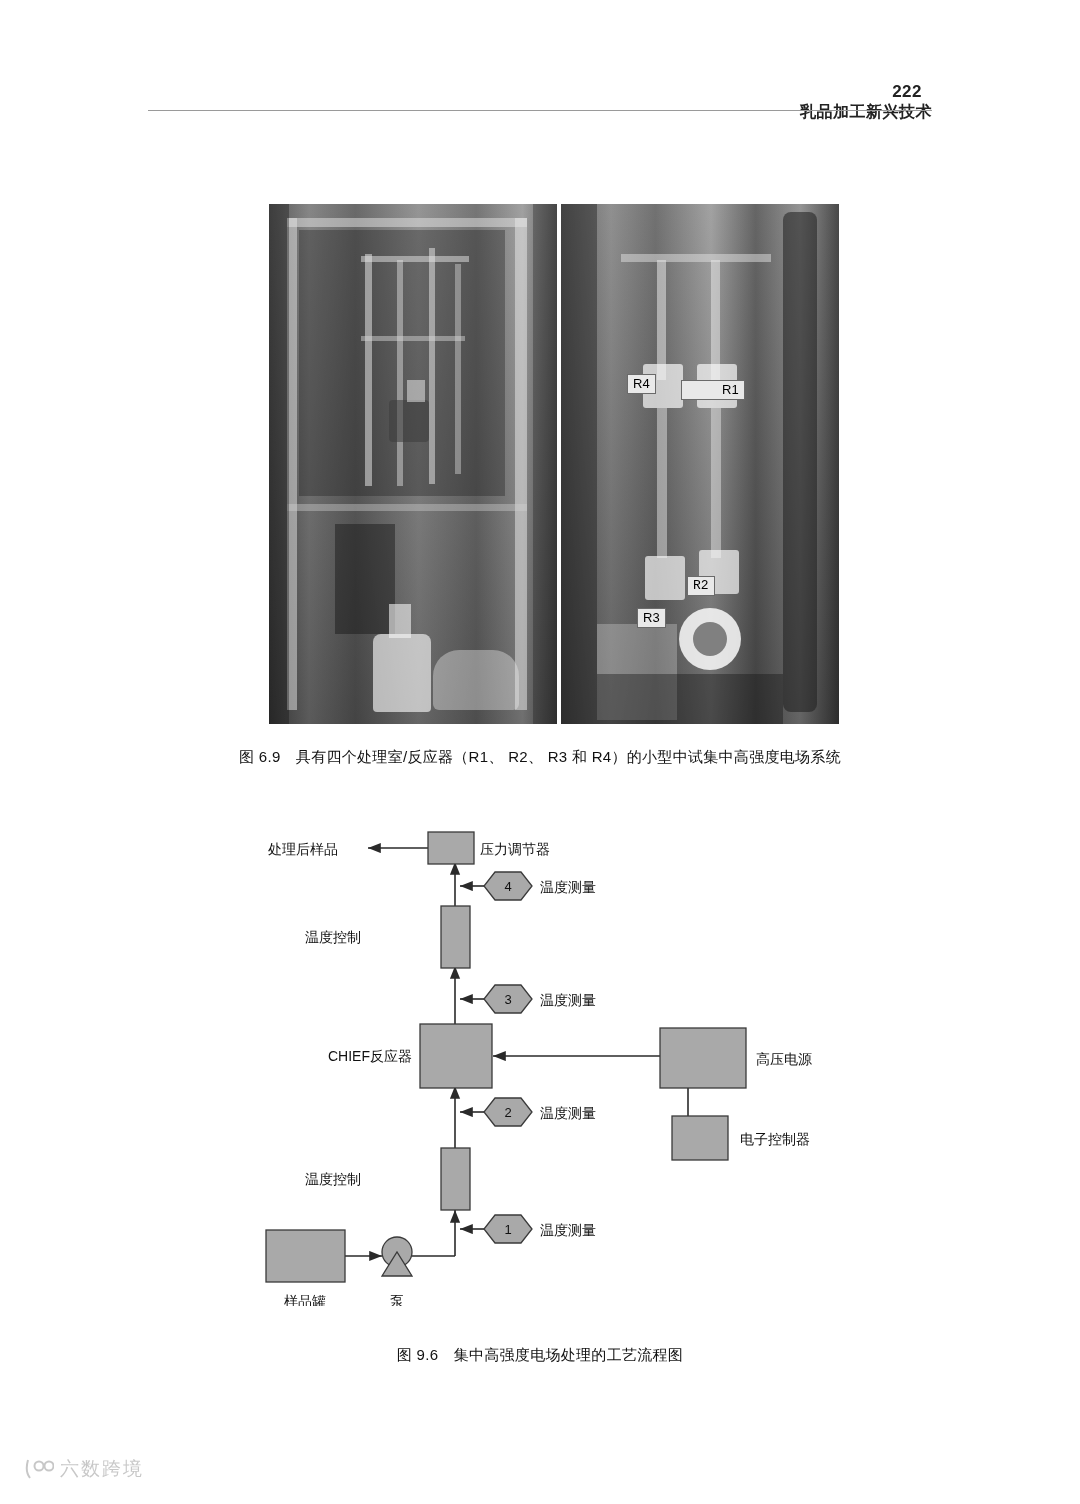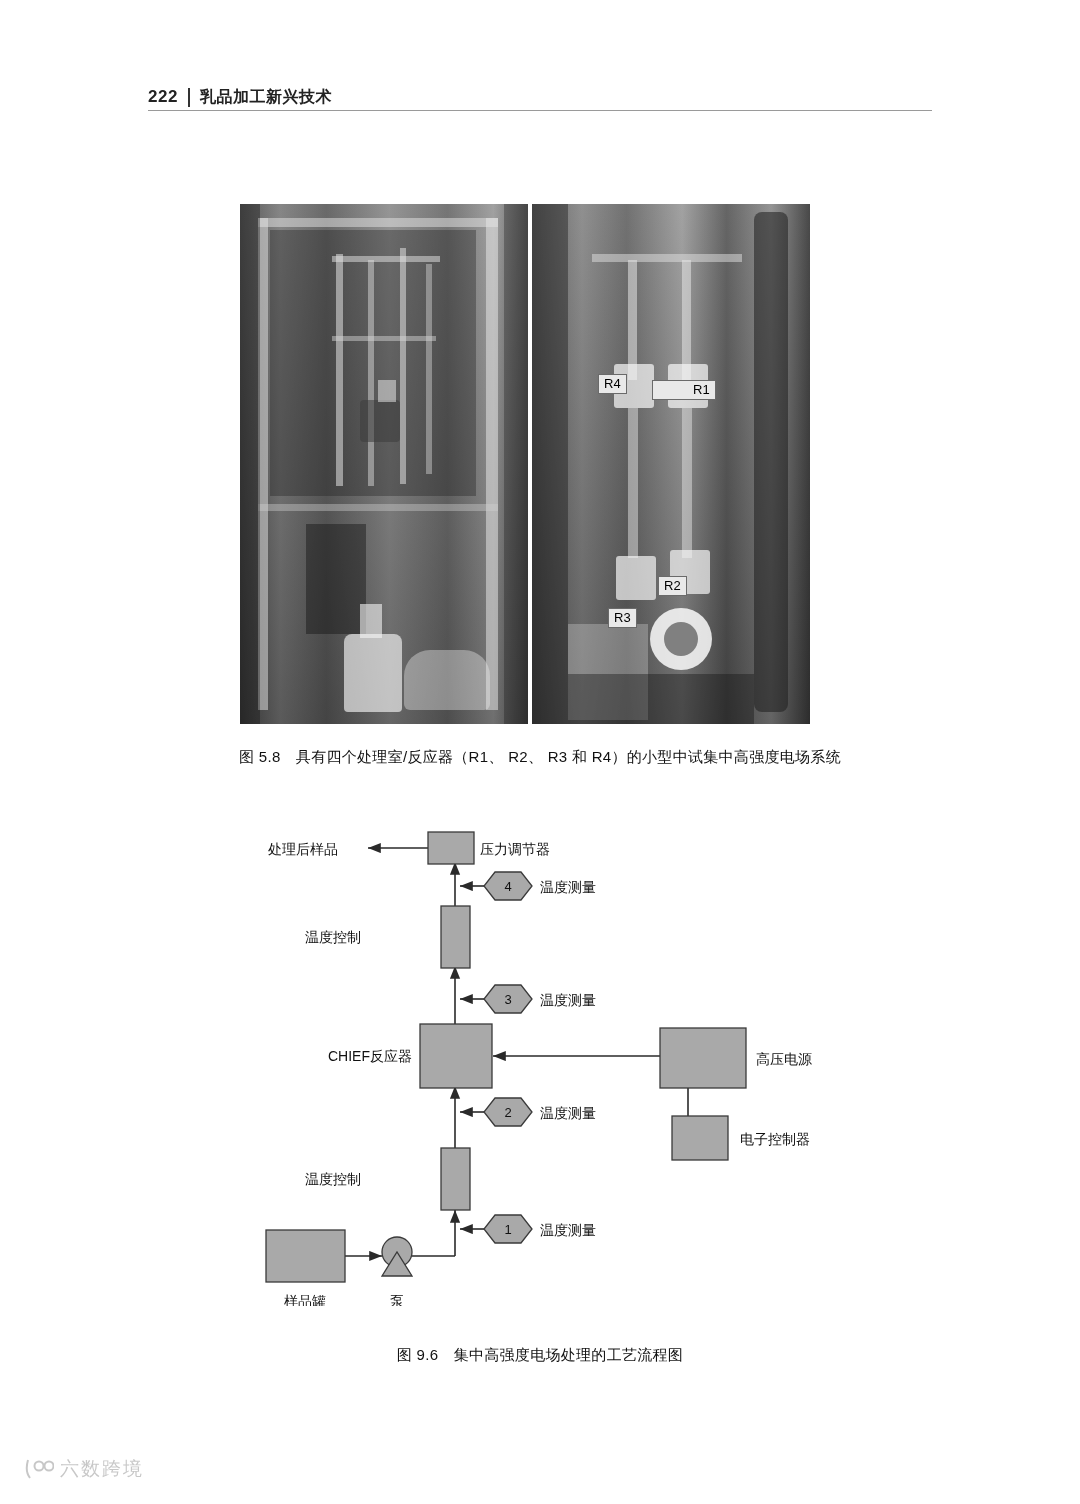--- a/index.html
+++ b/index.html
@@ -17,21 +17,22 @@
   }
 
   
   .page-header {
     position: absolute;
     left: 148px;
     top: 82px;
     width: 784px;
     height: 30px;
     display: flex;
-    align-items: center;
+    align-items: flex-end;
+    flex-direction: column;
   }
   .page-number {
     font-size: 17px;
     font-weight: bold;
     color: #222;
     letter-spacing: 0.5px;
     padding-right: 10px;
   }
   .header-divider {
     width: 2px;
@@ -50,21 +51,21 @@
     left: 148px;
     top: 110px;
     width: 784px;
     height: 1px;
     background: #9a9a9a;
   }
 
   
   .fig95-wrap {
     position: absolute;
-    left: 240px;
+    left: 269px;
     top: 204px;
     width: 570px;
     height: 652px;
     display: flex;
     gap: 4px;
     border-radius: 31px;
   }
   .photo {
     position: relative;
     overflow: hidden;
@@ -205,26 +206,26 @@
     <div class="ph-el" style="left:150px; top:204px; width:10px; height:150px; background:rgba(225,225,225,0.5);"></div>
     <div class="ph-el" style="left:84px; top:352px; width:40px; height:44px; background:rgba(245,245,245,0.7); border-radius:3px;"></div>
     <div class="ph-el" style="left:138px; top:346px; width:40px; height:44px; background:rgba(245,245,245,0.7); border-radius:3px;"></div>
     <div class="ph-el" style="left:118px; top:404px; width:62px; height:62px; background:rgba(250,250,250,0.85); border-radius:50%;"></div>
     <div class="ph-dark" style="left:132px; top:418px; width:34px; height:34px; background:rgba(60,60,60,0.6); border-radius:50%;"></div>
     <div class="ph-el" style="left:36px; top:420px; width:80px; height:96px; background:rgba(210,210,210,0.35);"></div>
     <div class="ph-dark" style="left:36px; top:470px; width:186px; height:50px; background:rgba(20,20,20,0.4);"></div>
 
     <div class="photo-label" style="left:66px; top:170px;">R4</div>
     <div class="photo-label" style="left:120px; top:176px;padding-left:40px;">R1</div>
-    <div class="photo-label" style="left:126px; top:372px;">R2</div>
+    <div class="photo-label" style="left:126px; top:372px;font-family:Liberation Mono, monospace;">R2</div>
     <div class="photo-label" style="left:76px; top:404px;">R3</div>
   </div>
 </div>
 
-<div class="fig-caption" id="cap95">图 5.8　具有四个处理室/反应器（R1、 R2、 R3 和 R4）的小型中试集中高强度电场系统</div>
+<div class="fig-caption" id="cap95">图 6.9　具有四个处理室/反应器（R1、 R2、 R3 和 R4）的小型中试集中高强度电场系统</div>
 
 <div class="fig96">
   <svg width="1080" height="500" viewBox="0 0 1080 500" xmlns="http://www.w3.org/2000/svg">
     <defs>
       <marker id="arrow" markerWidth="9" markerHeight="9" refX="8" refY="3.2" orient="auto">
         <path d="M0,0 L8,3.2 L0,6.4 z" fill="#2a2a2a"></path>
       </marker>
     </defs>
 
     <g stroke="#2a2a2a" stroke-width="1.6" fill="none">

